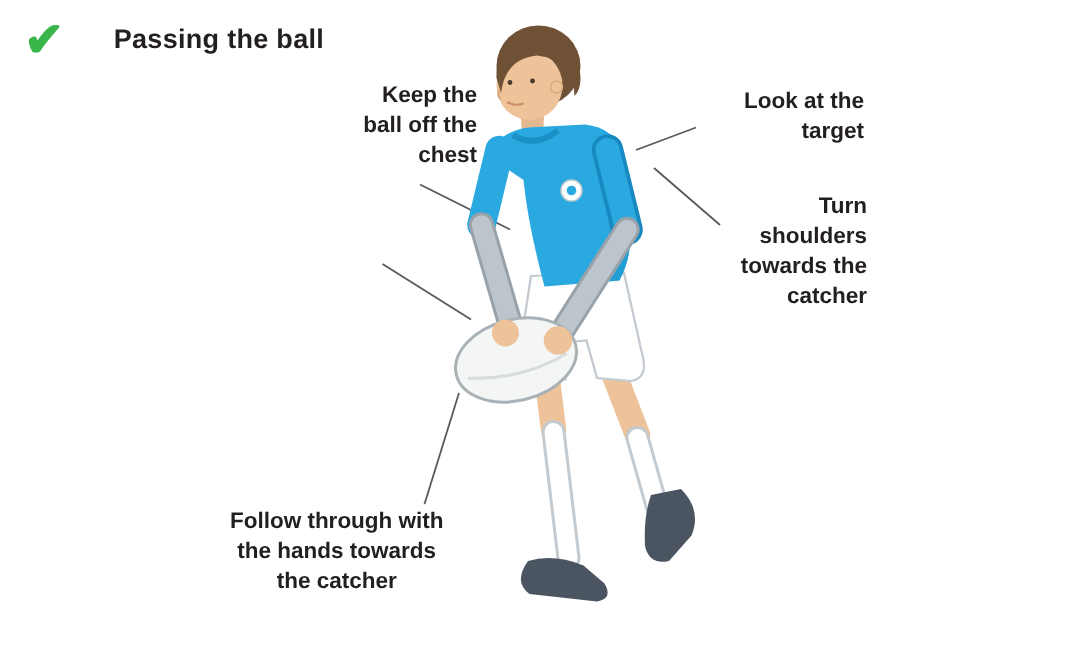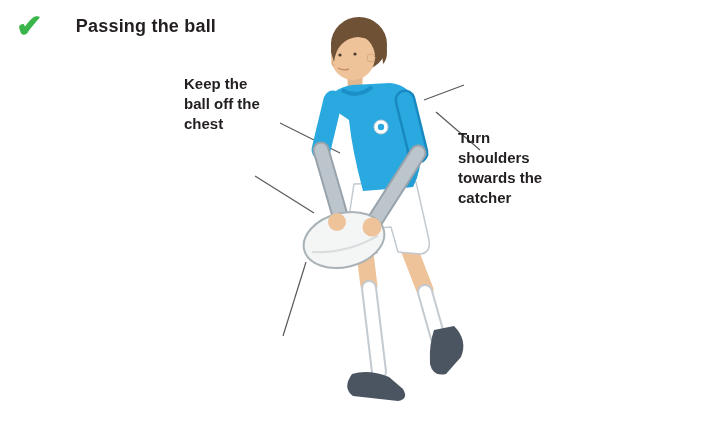--- a/index.html
+++ b/index.html
@@ -20,24 +20,24 @@
     color:#39b54a;
   }
   .title{
     font-size:18px;font-weight:bold;letter-spacing:.2px;margin-left:24px;
   }
   .label{
     position:absolute;
     font-size:15px;font-weight:bold;line-height:20px;
     white-space:pre-line;
   }
-  .lbl-keep   {left:184px;top:54px;width:118px;text-align:left;margin-top:20px;}
+  .lbl-keep   {left:200px;top:54px;width:118px;text-align:right;}
   .lbl-look   {left:440px;top:58px;width:136px;text-align:right;}
   .lbl-push   {left:70px; top:130px;width:205px;text-align:center;}
-  .lbl-turn   {left:458px;top:128px;width:120px;text-align:left;}
+  .lbl-turn   {left:458px;top:128px;width:120px;text-align:right;}
   .lbl-follow {left:112px;top:338px;width:225px;text-align:center;}
   svg{position:absolute;left:0;top:0;}
 </style>
 </head>
 <body>
 
 <div id="canvas">
 
   <svg width="720" height="434" viewBox="0 0 720 434" xmlns="http://www.w3.org/2000/svg" aria-hidden="true">
 
@@ -108,18 +108,23 @@
   </svg>
 
   <div class="title-row">
     <span class="check">✔</span>
     <span class="title">Passing the ball</span>
   </div>
 
   <div class="label lbl-keep">Keep the
 ball off the
 chest</div>
+  <div class="label lbl-look">Look at the
+target</div>
   <div class="label lbl-turn">Turn
 shoulders
 towards the
 catcher</div>
+  <div class="label lbl-follow">Follow through with
+the hands towards
+the catcher</div>
 
 </div>
 
 </body></html>

